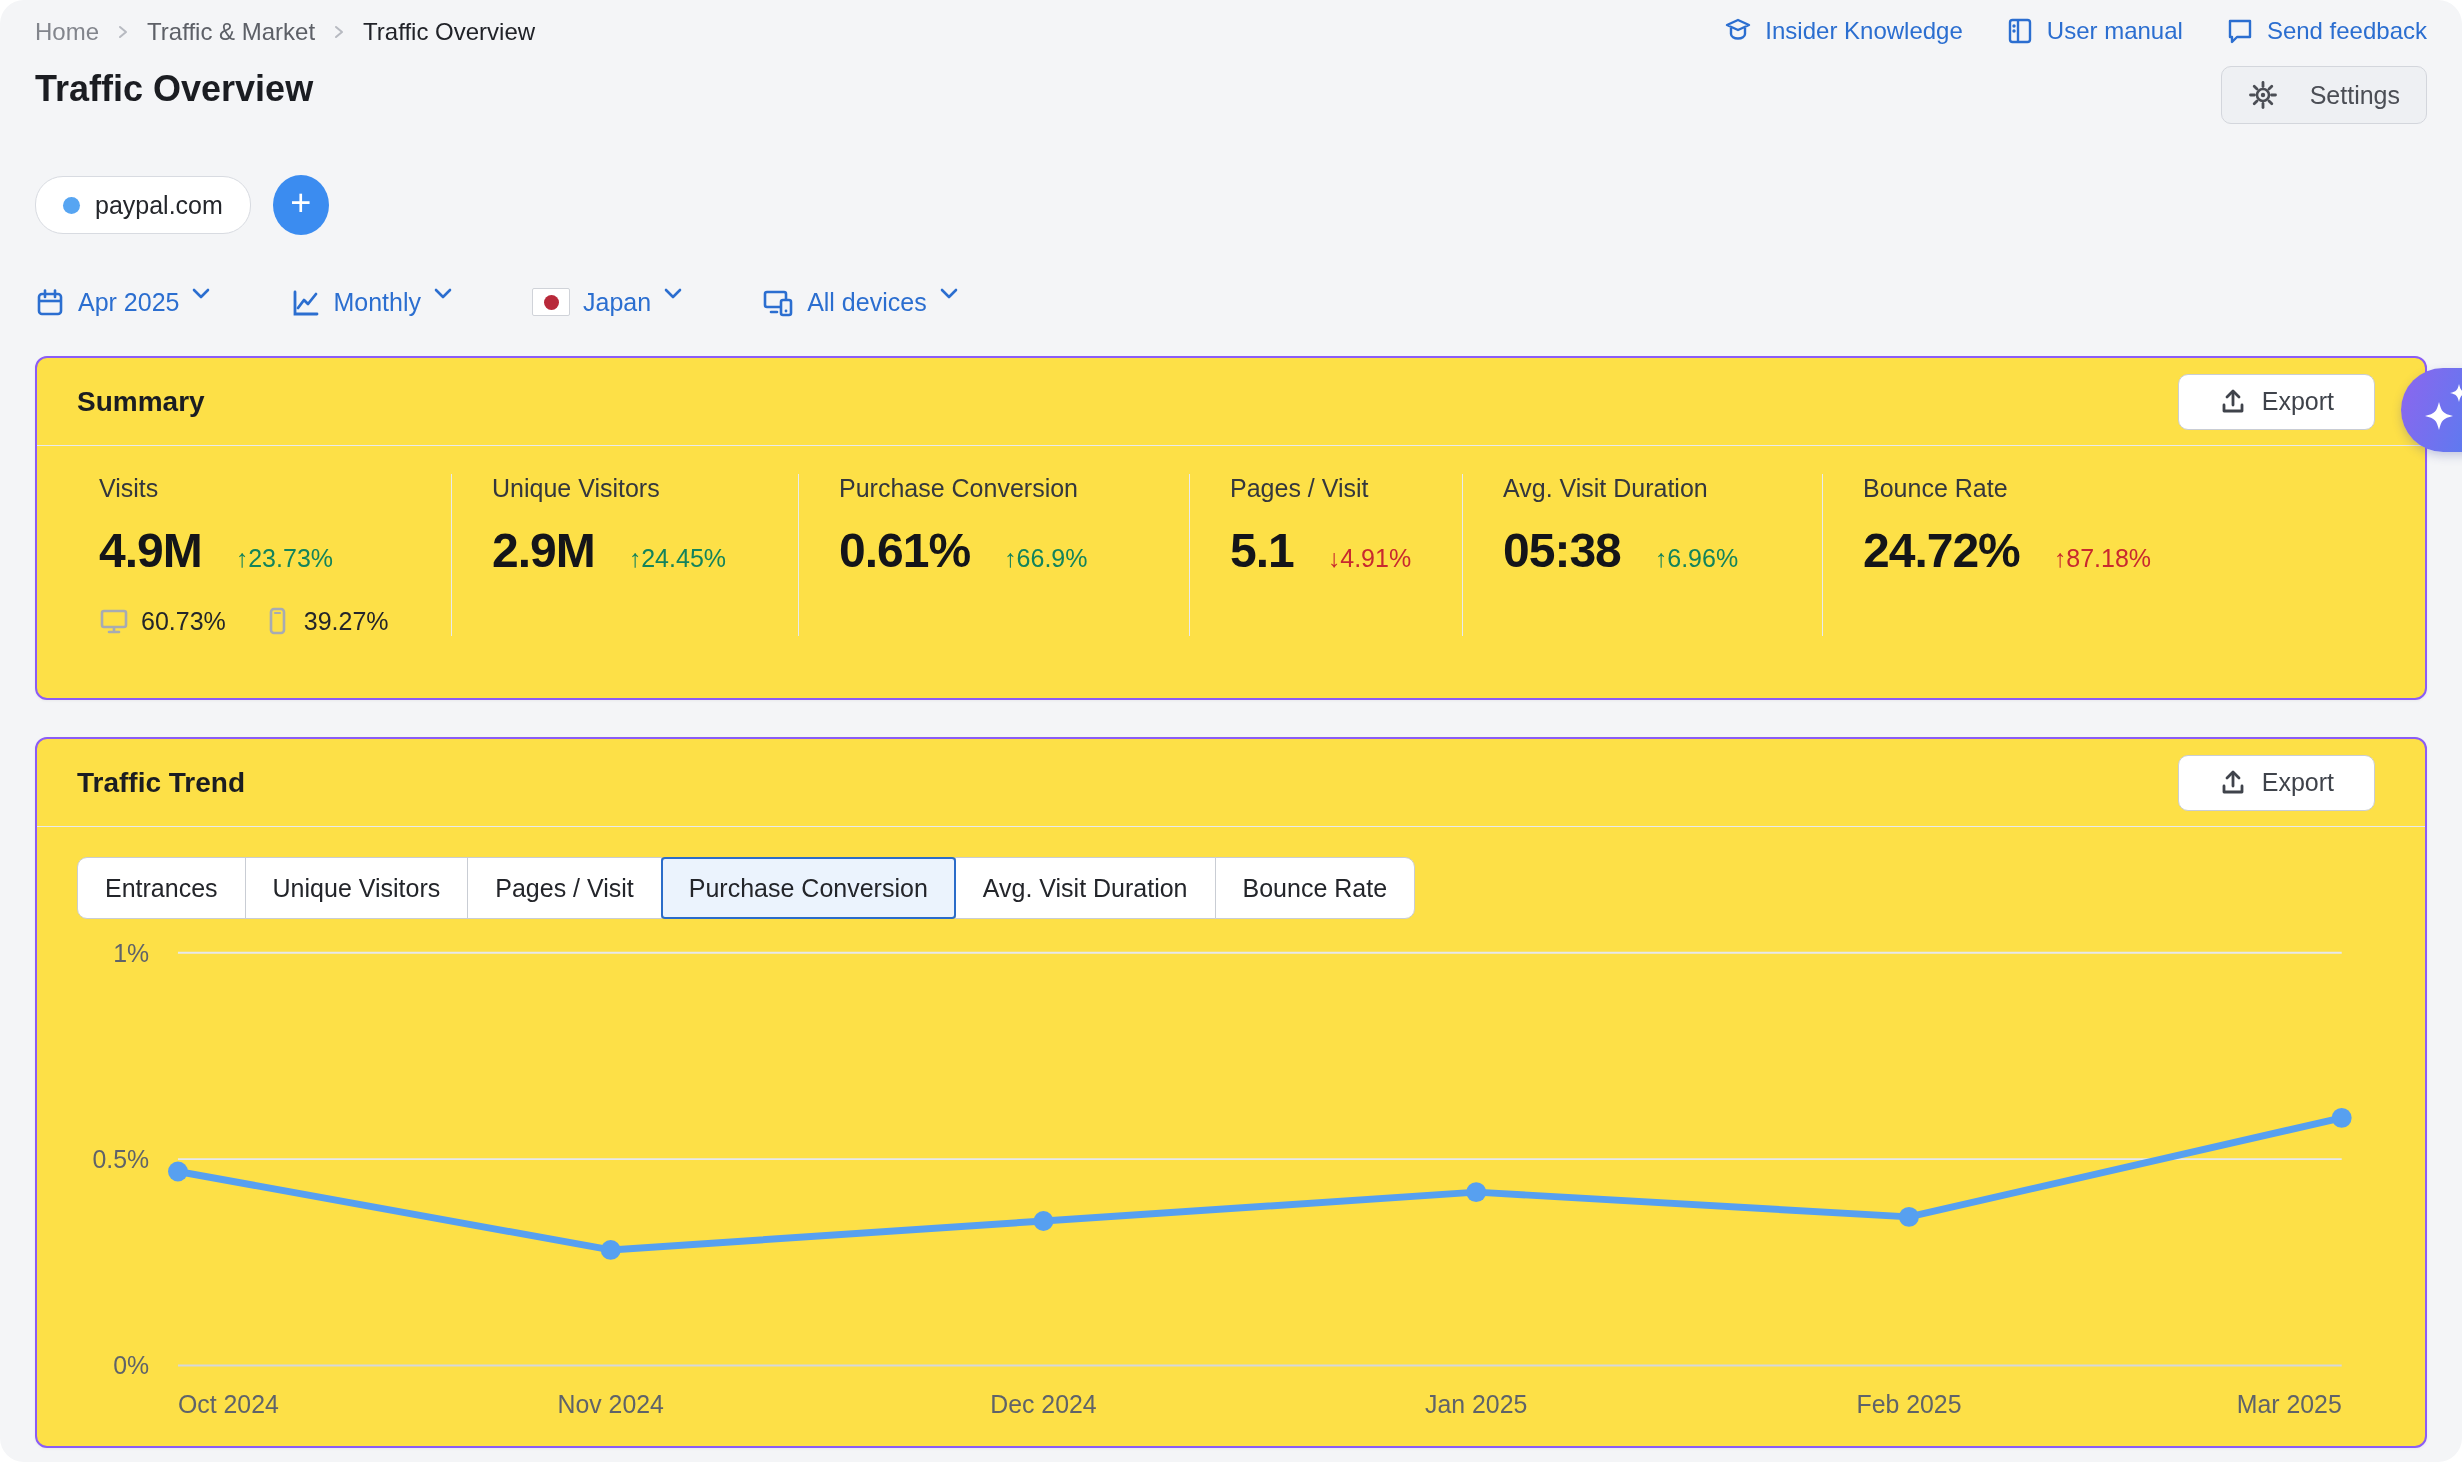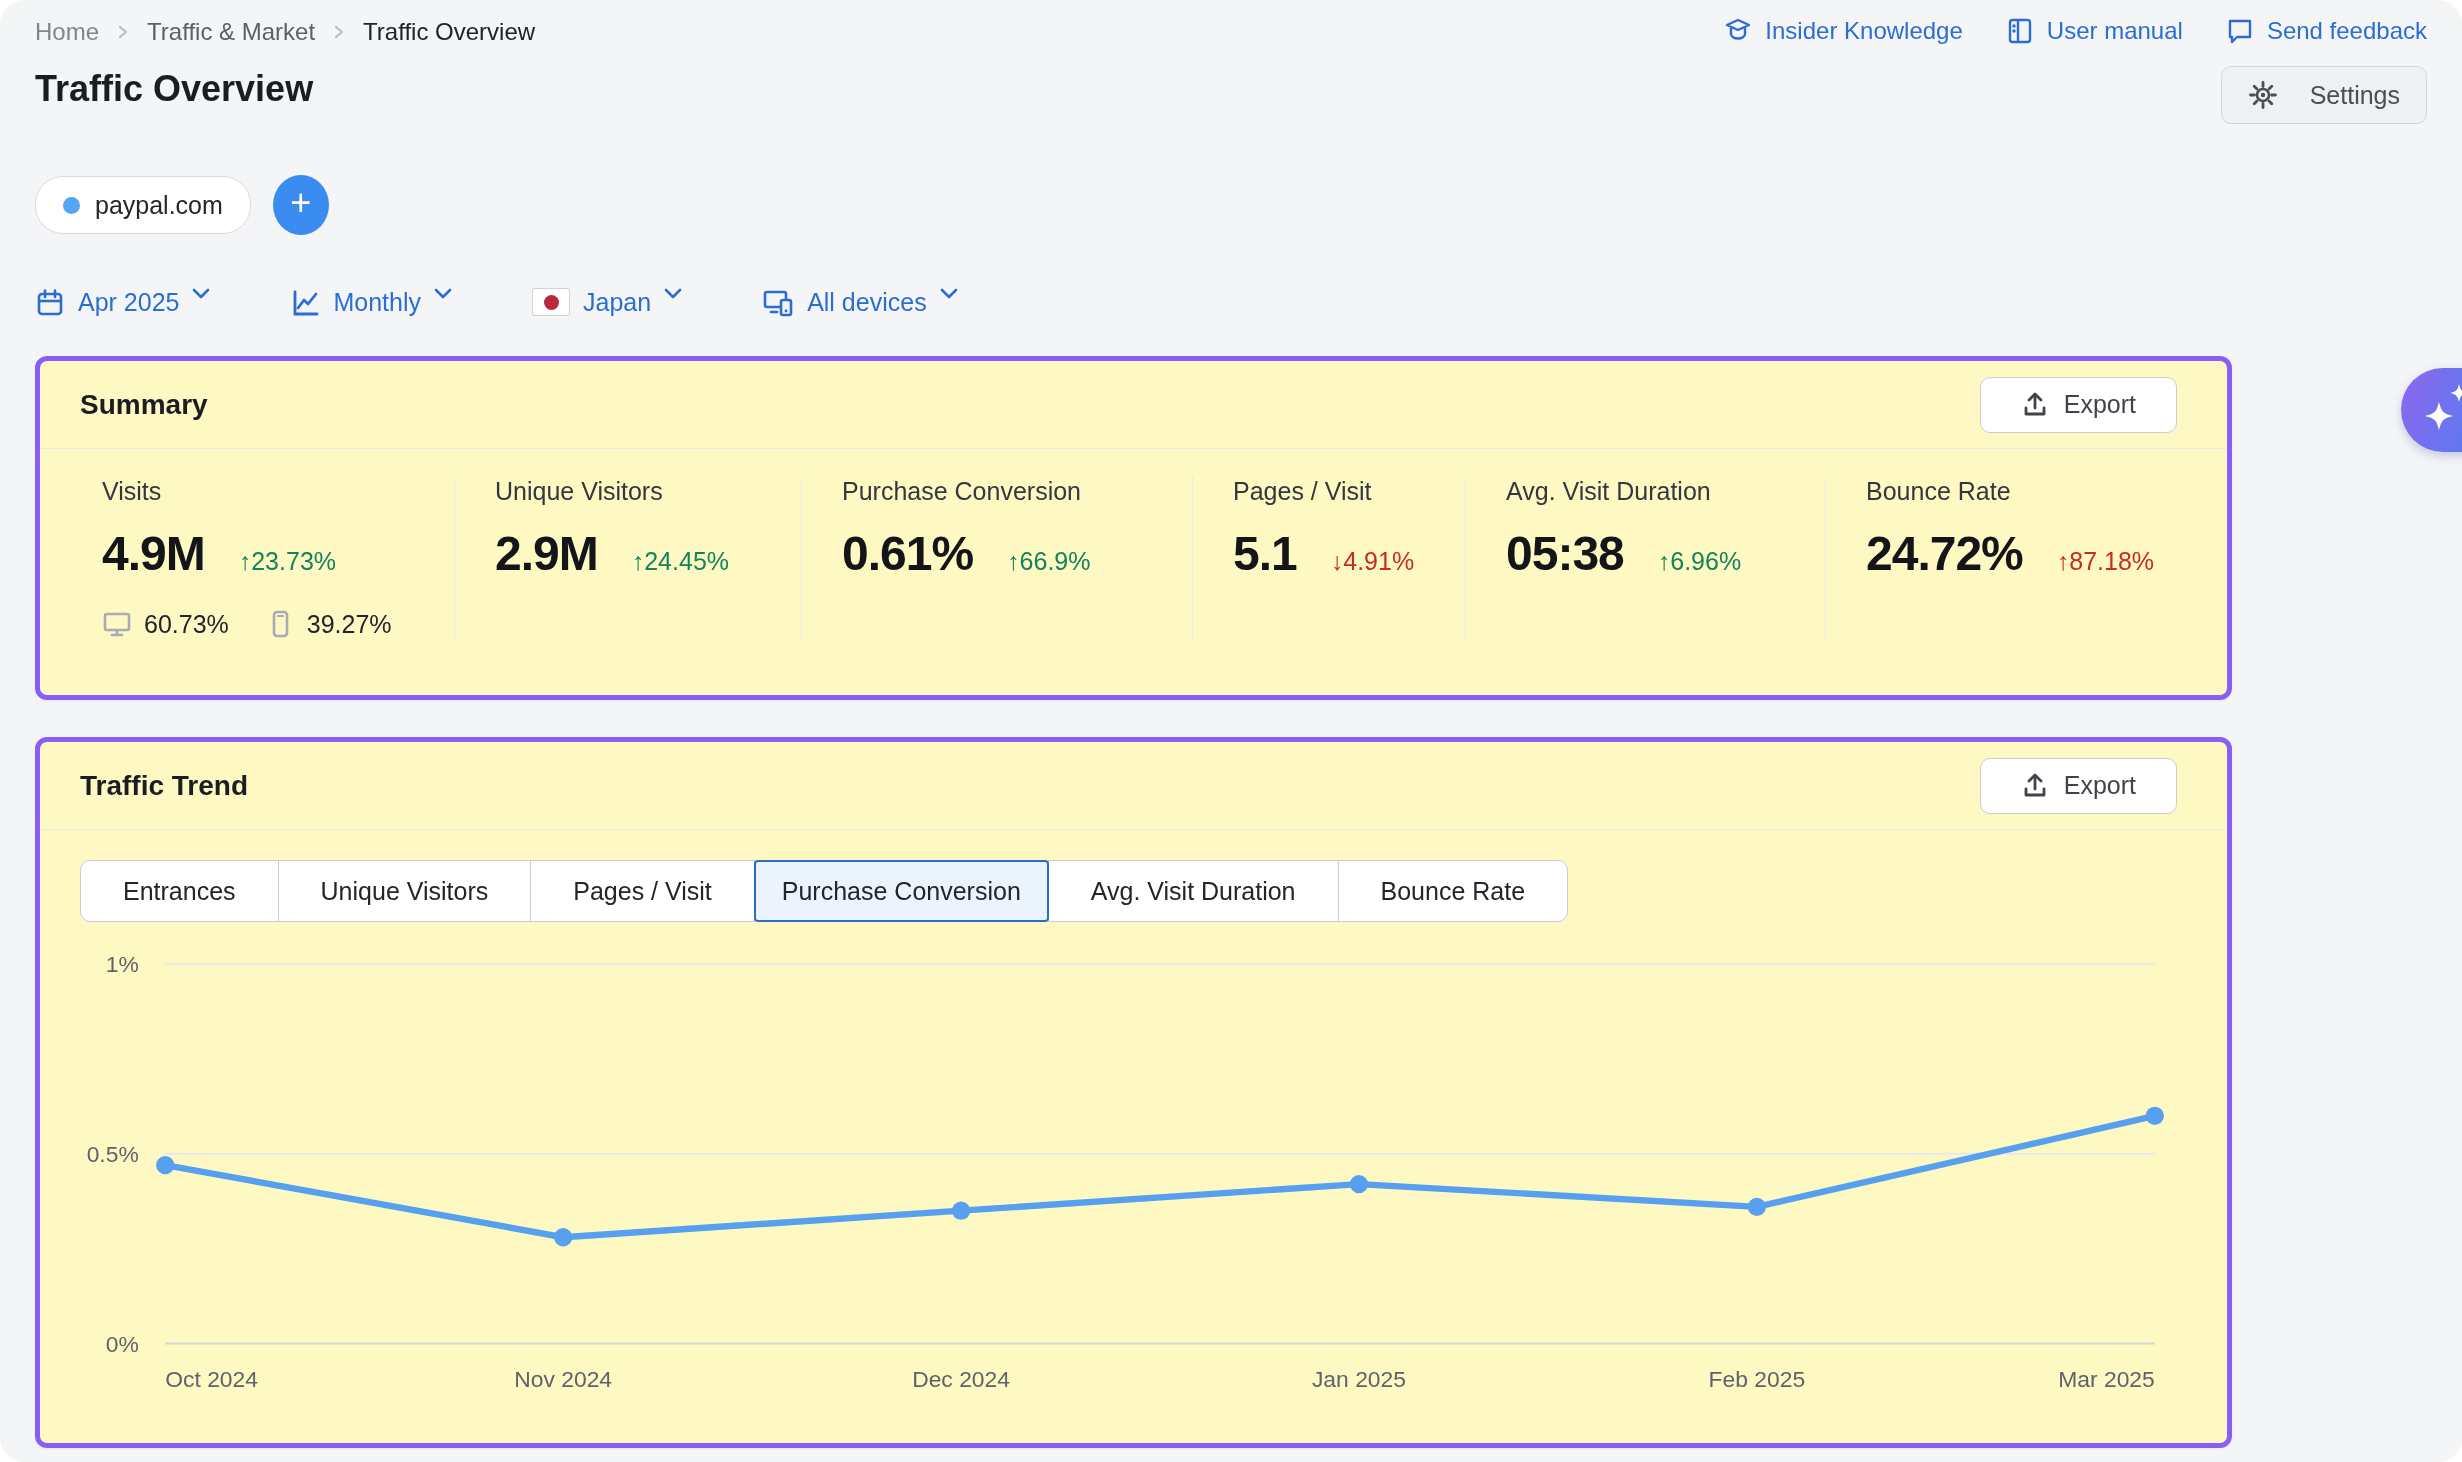--- a/index.html
+++ b/index.html
@@ -30,21 +30,21 @@
         display:flex;align-items:center;justify-content:center;cursor:pointer;line-height:0;padding-bottom:4px;}
 
   
   .filters{position:absolute;top:288px;left:35px;display:flex;gap:80px;}
   .filter{display:flex;gap:13px;color:#2b6ed0;font-size:25px;cursor:pointer;}
   .flag{width:36px;height:26px;background:#fff;border:1px solid #d0d3d9;display:inline-flex;
         align-items:center;justify-content:center;border-radius:2px;}
   .flag i{width:15px;height:15px;border-radius:50%;background:#b8293a;}
 
   
-  .card{position:absolute;left:35px;width:2197px;background:#fef9c3;border:5px solid #8b5cf6;
+  .card{position:absolute;left:35px;width:2392px;background:#fde047;border:2px solid #8b5cf6;
         border-radius:12px;box-shadow:0 1px 3px rgba(24,26,30,.05);box-sizing:border-box;}
   #summary-card{top:356px;height:344px;}
   #trend-card{top:737px;height:711px;}
   .card-header{height:87px;display:flex;align-items:center;justify-content:space-between;
         padding:0 50px 0 40px;border-bottom:1px solid #e8eaee;}
   .card-title{font-size:28px;font-weight:700;color:#1b1d22;}
   .export-btn{height:54px;display:flex;align-items:center;gap:15px;padding:0 40px;background:#fff;
         border:1px solid #c9cdd4;border-radius:10px;font-size:25px;color:#3f434b;cursor:pointer;}
 
   
@@ -57,21 +57,21 @@
   .metric-value-row{display:flex;align-items:baseline;gap:34px;}
   .metric-value{font-size:48px;font-weight:700;color:#141519;letter-spacing:-1px;}
   .delta{font-size:25px;}
   .delta.green{color:#12835c;}
   .delta.red{color:#c8292f;}
   .split-row{display:flex;align-items:center;gap:12px;margin-top:28px;font-size:25px;color:#23252a;}
   .split-row .gap{width:12px;}
 
   
   .tabs{position:absolute;top:118px;left:40px;display:flex;}
-  .tab{height:62px;display:flex;align-items:center;padding:0 42px;font-size:25px;color:#23252a;
+  .tab{height:62px;display:flex;align-items:center;padding:0 27px;font-size:25px;color:#23252a;
         background:#fff;border:1px solid #c9cdd4;margin-left:-1px;cursor:pointer;position:relative;box-sizing:border-box;}
   .tab:first-child{border-radius:10px 0 0 10px;margin-left:0;}
   .tab:last-child{border-radius:0 10px 10px 0;}
   .tab.selected{background:#ebf3fd;border:2px solid #2b6cc9;border-radius:4px;z-index:2;padding:0 26px;}
 
   #trend-chart{position:absolute;left:0;top:0;width:100%;height:100%;}
   #trend-chart text{font-family:"Liberation Sans",sans-serif;}
 
   
   .ai-fab{position:absolute;top:368px;right:-39px;width:100px;height:84px;

